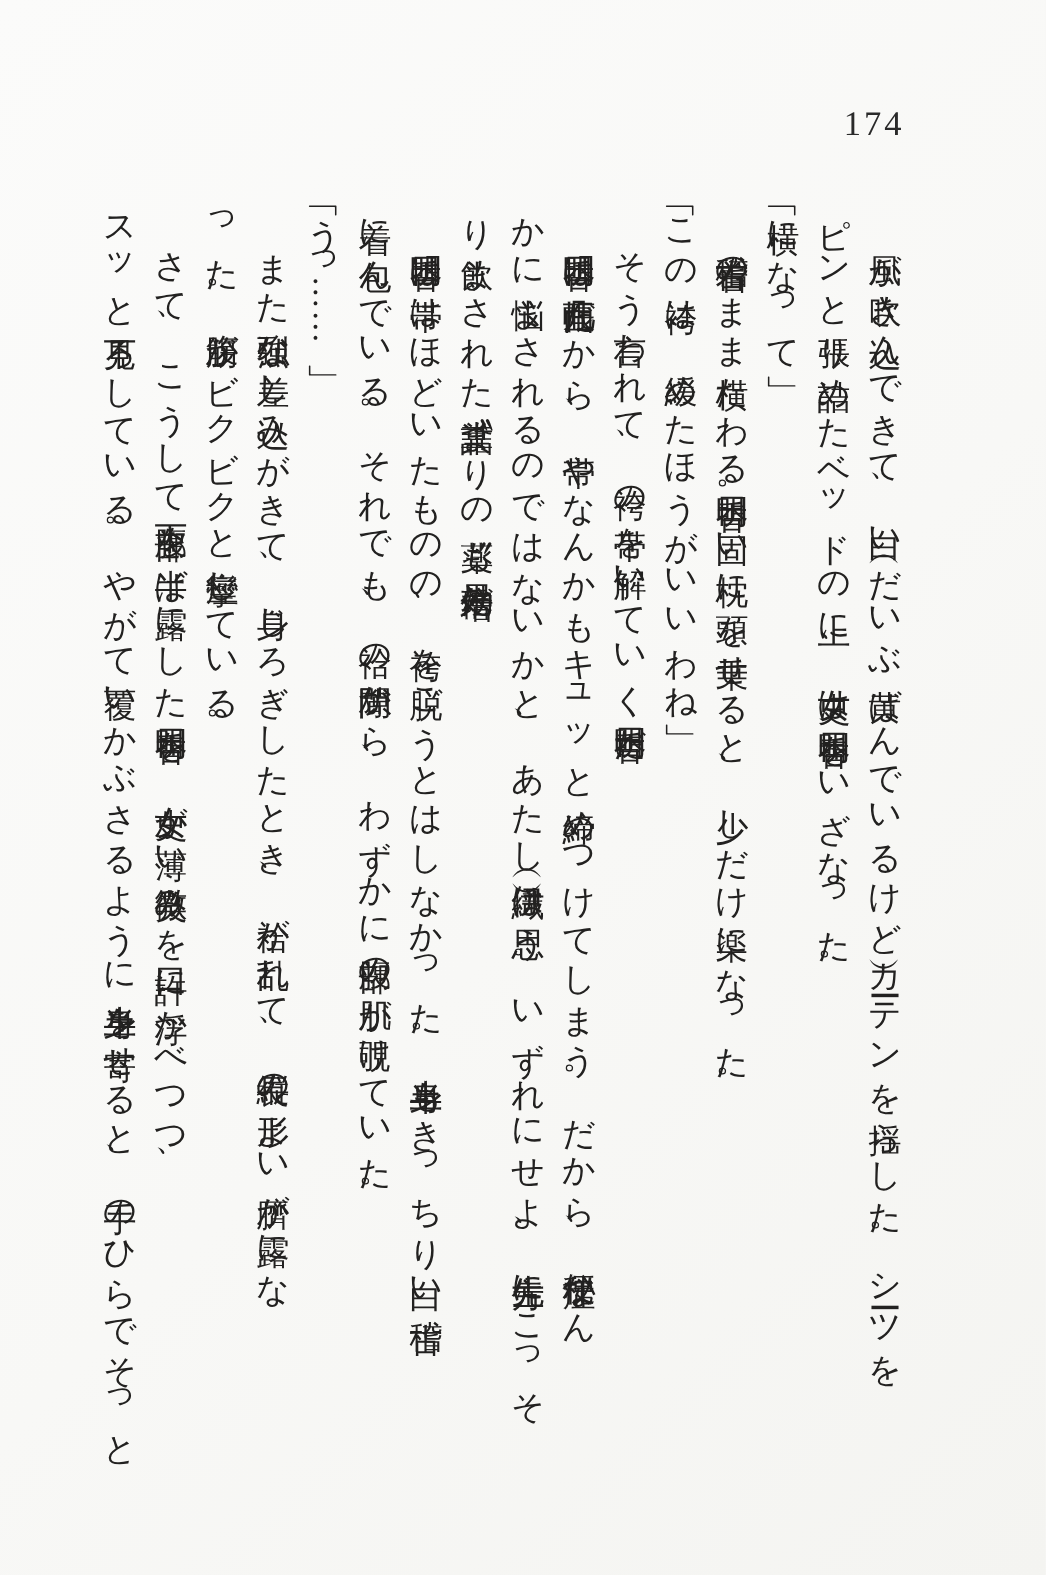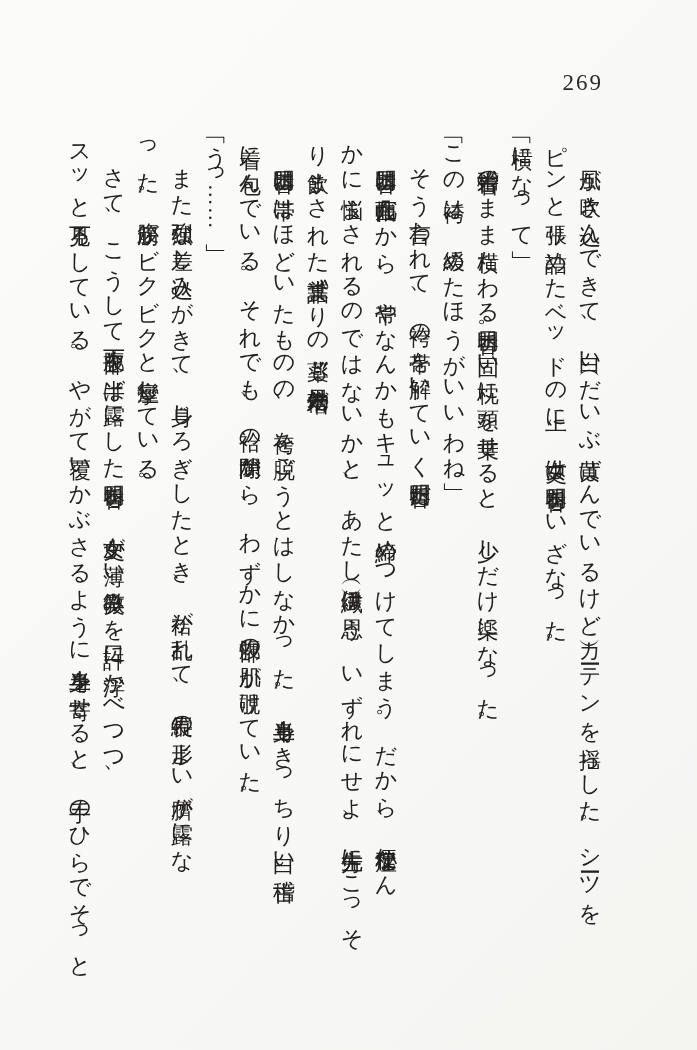--- a/index.html
+++ b/index.html
@@ -44,21 +44,21 @@
     letter-spacing: 1px;
   }
   .line.indented {
     padding-top: 23px;
   }
 </style>
 </head>
 <body>
 
 <div class="page">
-  <div class="page-number">269</div>
+  <div class="page-number">174</div>
   <div class="text-body" id="text-body">
       <div class="line indented">風が吹き込んできて、白い（だいぶ黄ばんでいるけど）カーテンを揺らした。シーツを</div>
       <div class="line">ピンと張り詰めたベッドの上に、女史は明日香をいざなった。</div>
       <div class="line">「横になって」</div>
       <div class="line indented">稽古着のまま横たわる明日香。固い枕に頭を乗せると、少しだけ楽になった。</div>
       <div class="line">「この袴は、緩めたほうがいいわね」</div>
       <div class="line indented">そう言われて、袴の帯を解いていく明日香だ。</div>
       <div class="line indented">明日香は几帳面だから、帯やなんかもキュッと締めつけてしまう。だから、便秘症なん</div>
       <div class="line">かに悩まされるのではないかと、あたし（伊織）は思う。いずれにせよ、先生方にこっそ</div>
       <div class="line">り飲まされた〝糞詰まりの薬〞も効果倍増だ。</div>

